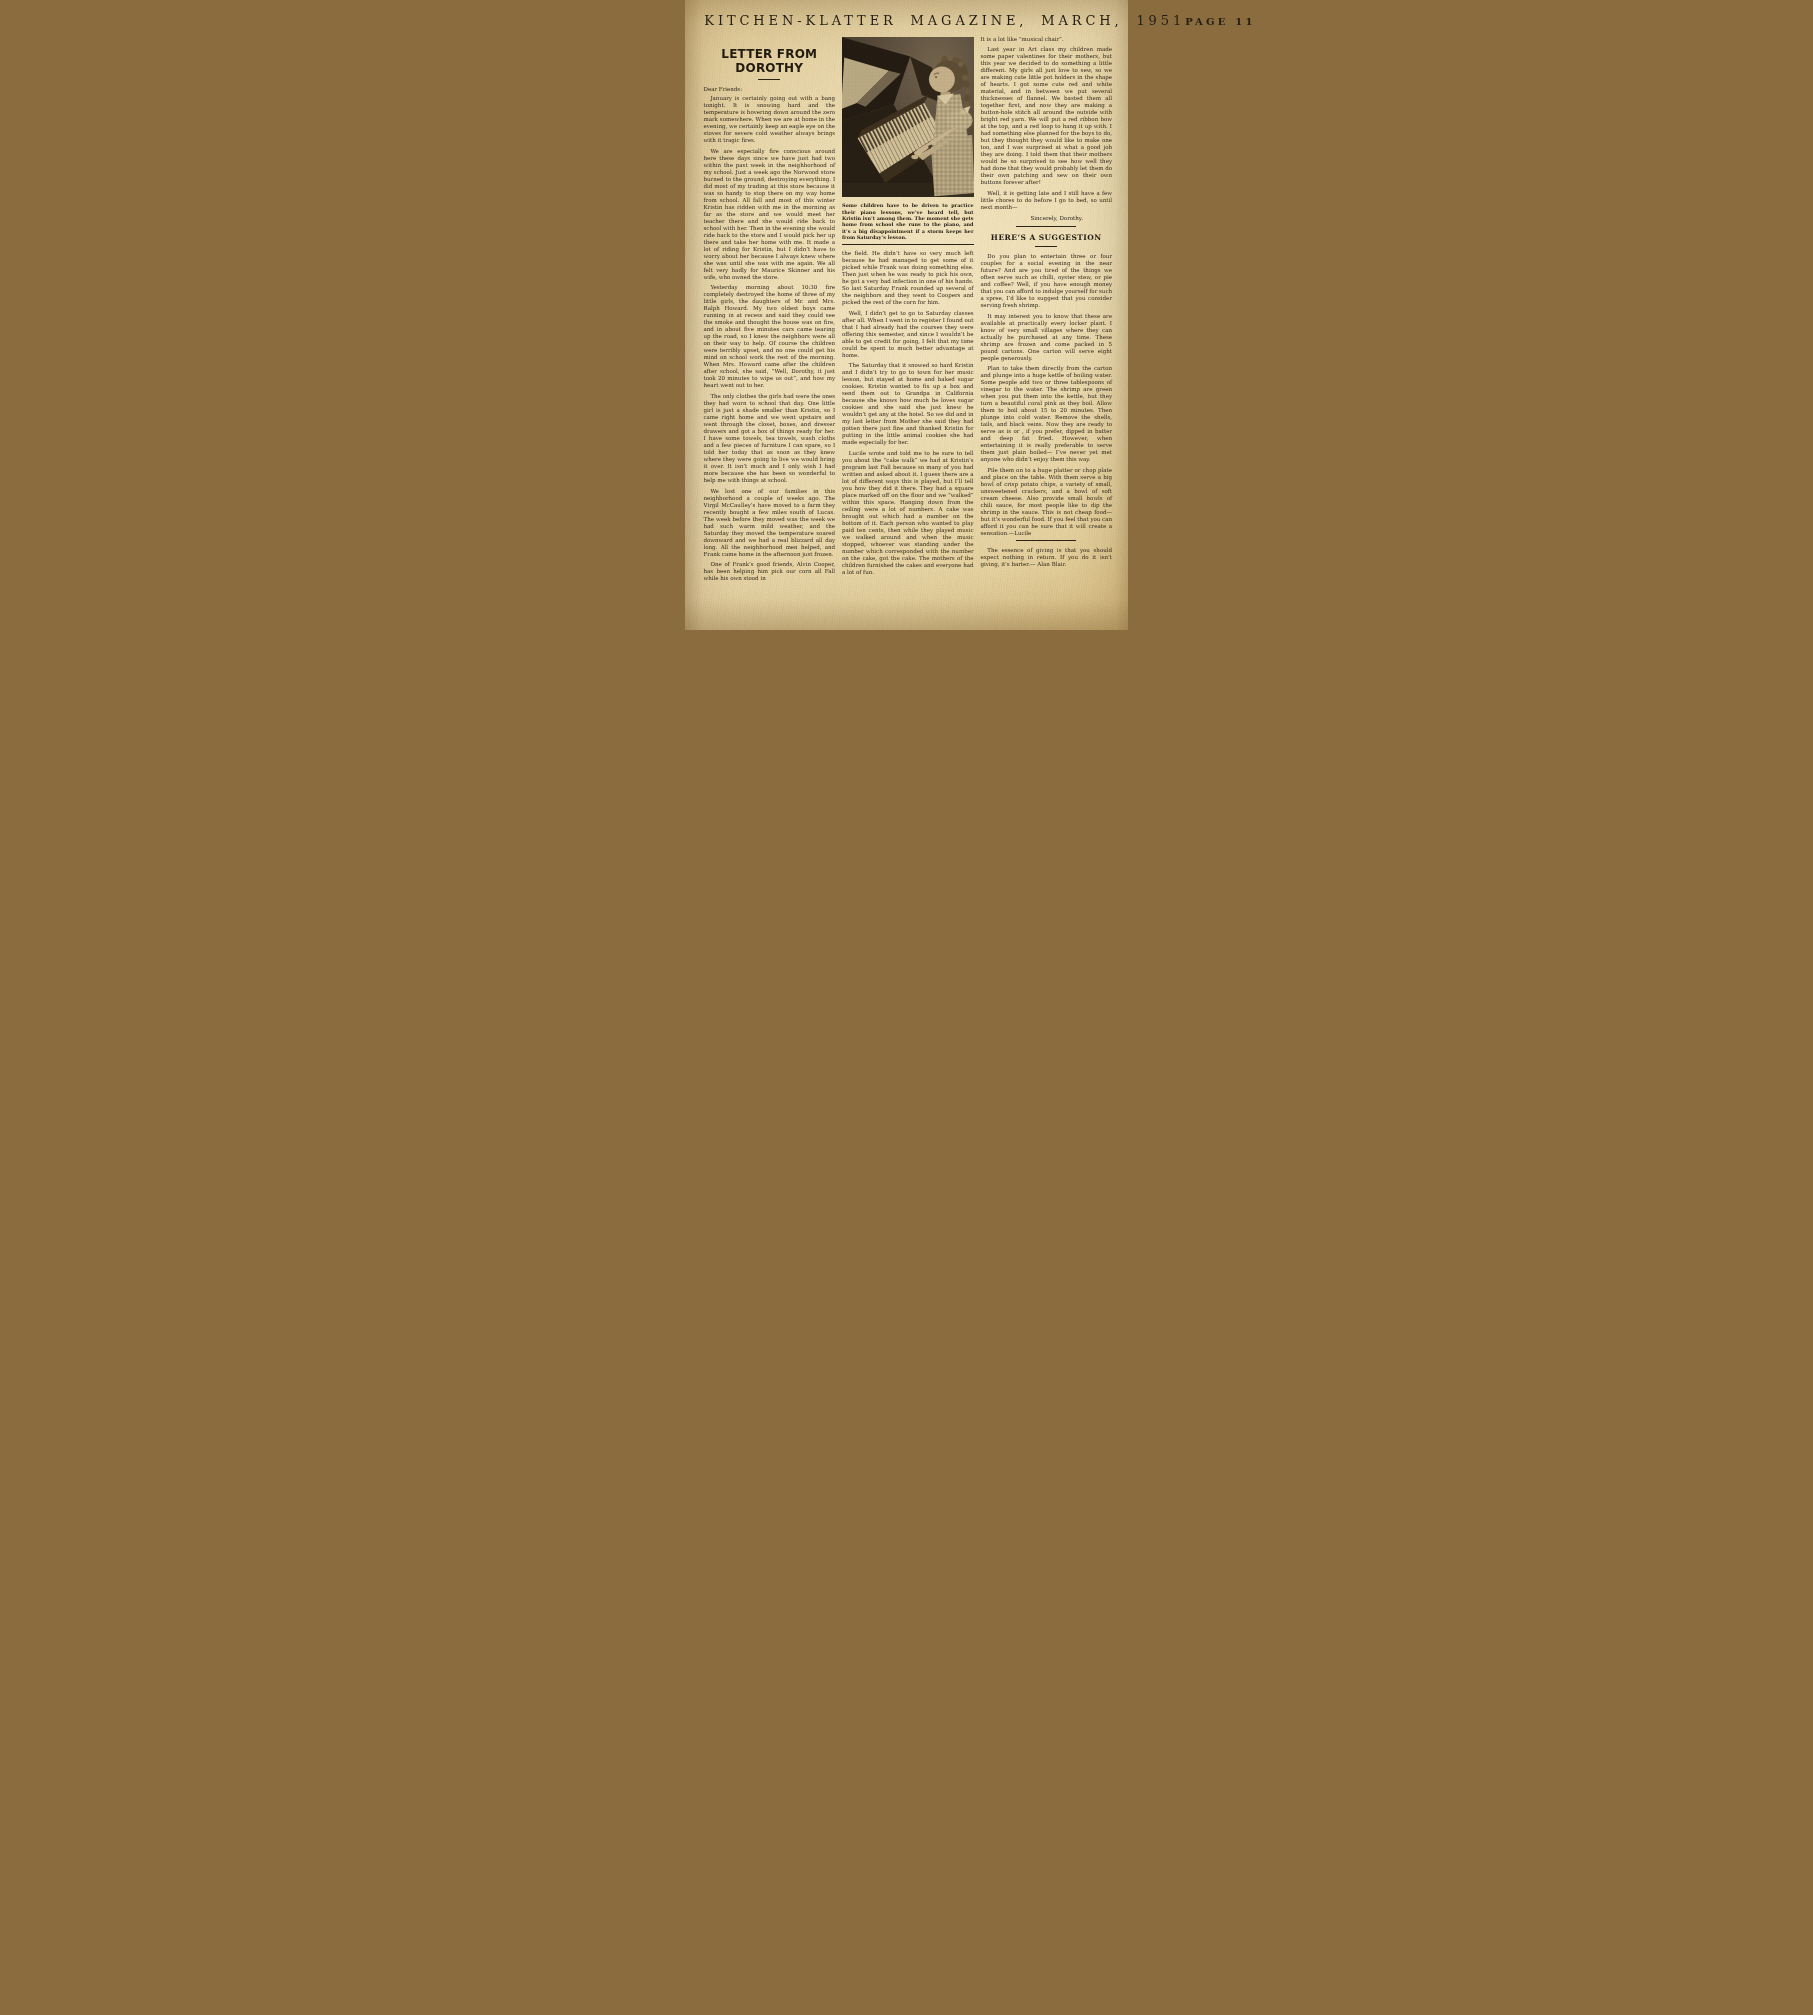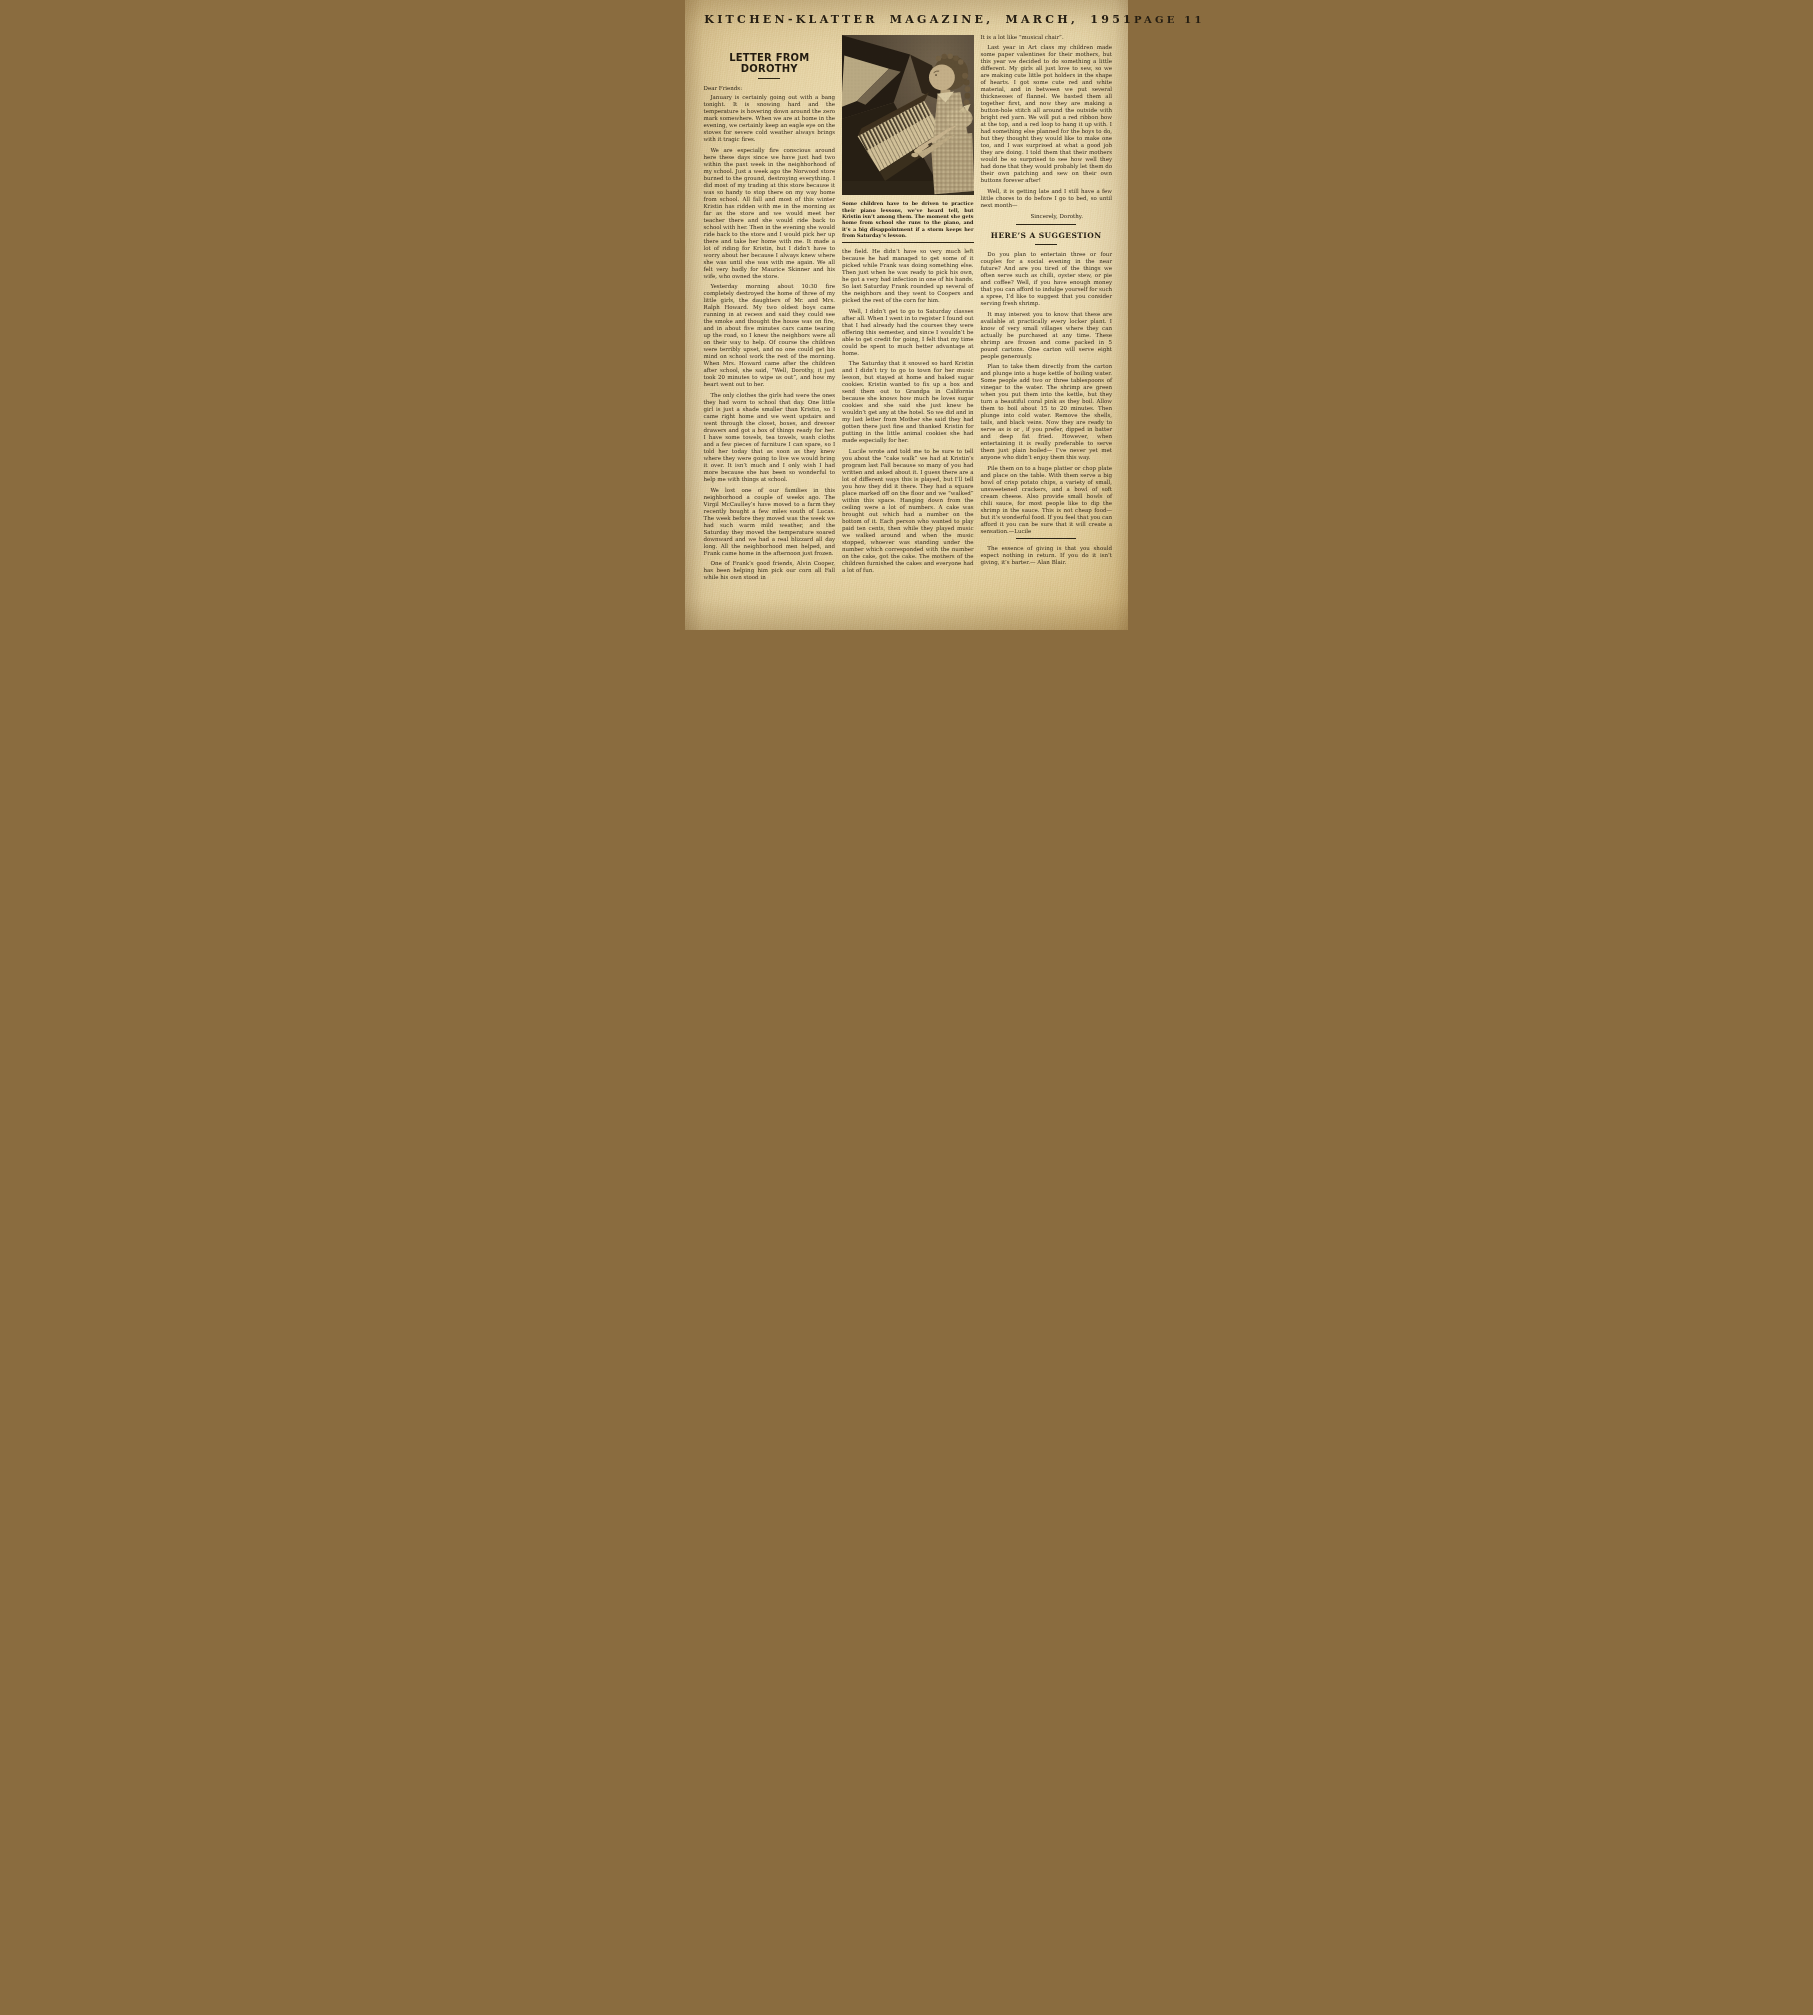--- a/index.html
+++ b/index.html
@@ -12,28 +12,28 @@
     background:
       radial-gradient(ellipse 120% 90% at 52% 42%, rgba(255,248,220,.38), rgba(255,248,220,0) 70%),
       linear-gradient(90deg, rgba(96,64,22,.20), rgba(96,64,22,0) 4%, rgba(96,64,22,0) 97%, rgba(96,64,22,.14)),
       linear-gradient(0deg, rgba(96,64,22,.16), rgba(96,64,22,0) 5%, rgba(96,64,22,0) 96%, rgba(96,64,22,.10)),
       repeating-linear-gradient(98deg, rgba(255,255,255,.035) 0 1.2px, rgba(139,108,58,.035) 1.2px 2.4px),
       repeating-linear-gradient(8deg, rgba(255,255,255,.025) 0 0.8px, rgba(139,108,58,.03) 0.8px 2px),
       linear-gradient(150deg, #dcc48e 0%, #e7d5a6 30%, #ead9ae 55%, #e2cd98 85%, #d8bd82 100%);
     box-shadow: inset 0 0 56px rgba(92,60,18,.30);
   }
   .masthead{ display:flex; justify-content:space-between; align-items:baseline; padding:6.4px 0.8px 3.2px 0.8px; }
-  .masthead-title{ font-weight:bold; font-size:11px; letter-spacing:.30em; word-spacing:.45em; white-space:nowrap; }
+  .masthead-title{ font-weight:normal; font-size:13px; letter-spacing:.30em; word-spacing:.45em; white-space:nowrap; }
   .masthead-pageno{ font-weight:bold; font-size:10px; letter-spacing:.32em; white-space:nowrap; }
   .columns{ display:flex; gap:6.9px; margin-top:4.8px; align-items:flex-start; }
   .col{ flex:1 1 0; min-width:0; }
   .para{ font-size:5.5px; line-height:7px; text-align:justify; text-indent:6.9px; margin-bottom:3.6px; color:#281f12; }
   .para.flush{ text-indent:0; }
   .salutation{ font-size:5.5px; line-height:7px; margin-bottom:2px; }
-  .letter-heading{ font-family:"DejaVu Sans", sans-serif; font-weight:bold; font-size:10px; letter-spacing:0.2px; text-align:center; margin-top:18px; color:#221b10; }
+  .letter-heading{ font-family:"DejaVu Sans", sans-serif; font-weight:bold; font-size:12px; letter-spacing:0.2px; text-align:center; margin-top:11px; color:#221b10; }
   .rule{ border:0; border-top:0.8px solid #2c2517; }
   .rule.short{ width:22px; margin:4px auto 6.4px; }
   .rule.caption-rule{ width:100%; border-top-width:1px; margin:3.6px 0 4.8px; }
   .rule.mid{ width:60px; margin:1.6px auto 5.6px; }
   .photo-figure{ margin:0.8px 0 5.6px; height:160px; overflow:hidden; background:#3f372c; }
   .photo-figure svg{ display:block; width:100%; height:100%; }
   .caption{ font-size:4.9px; line-height:6.4px; font-weight:bold; text-align:justify; color:#241c10; }
   .signoff{ font-size:5.5px; line-height:7px; text-align:center; padding-left:21px; margin:0 0 4.8px; }
   .suggestion-heading{ font-size:7.5px; font-weight:bold; letter-spacing:.06em; text-align:center; margin:0 0 0.8px; color:#221b10; }
   .suggestion-heading + .rule.short{ margin-top:3.6px; }

